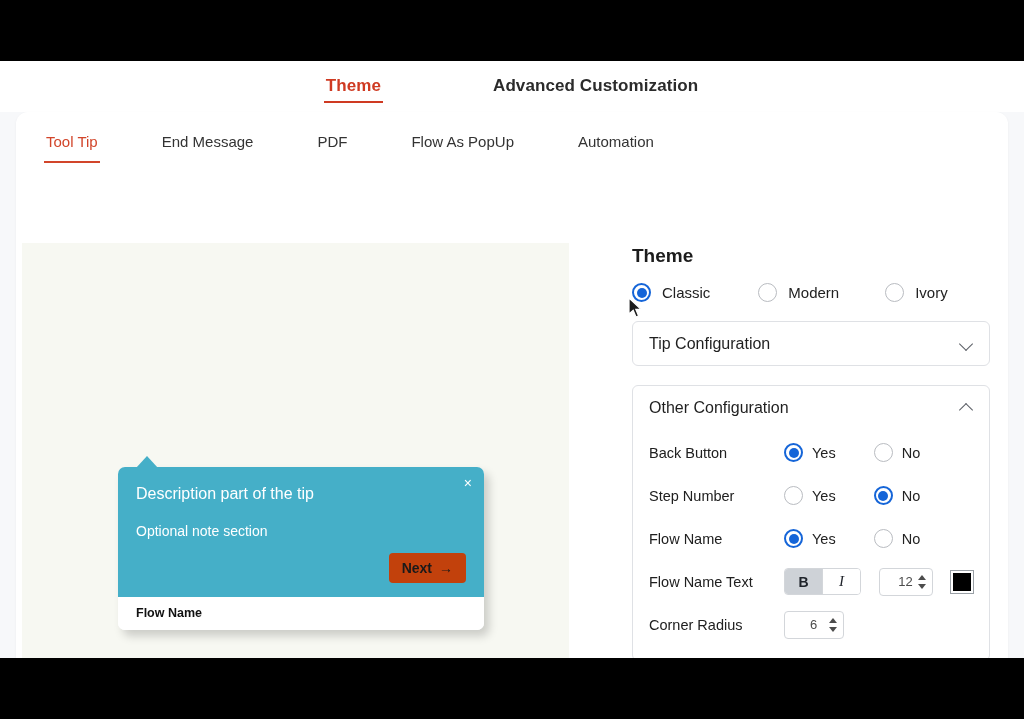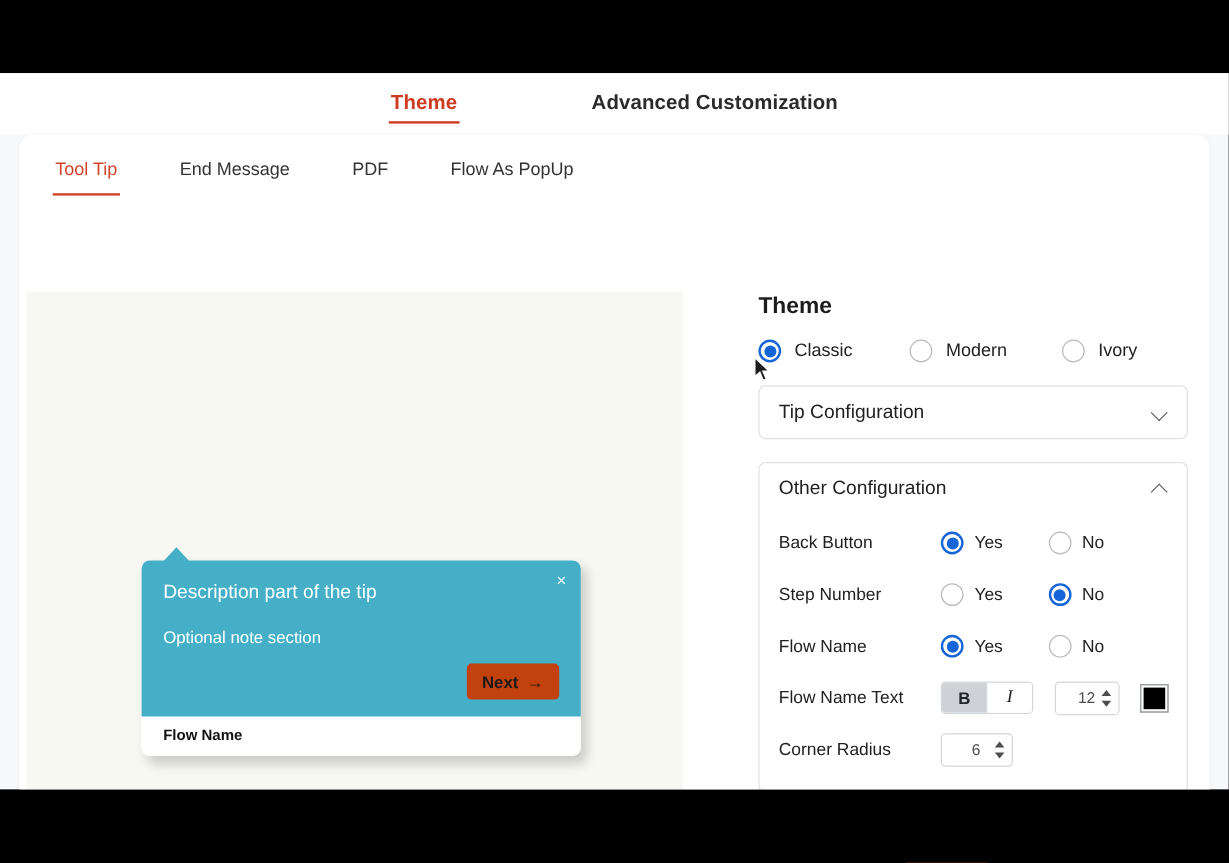--- a/index.html
+++ b/index.html
@@ -41,21 +41,21 @@
   .card {
     position: absolute; left: 16px; top: 51px; width: 992px; height: 573px;
     background: #ffffff;
     border-radius: 12px 12px 0 0;
     box-shadow: 0 1px 3px rgba(0,0,0,.05);
     overflow: hidden;
   }
 
   .sub-tabs {
     position: absolute; left: 0; top: 0; width: 992px; height: 62px;
-    display: flex; align-items: center; padding-left: 30px; gap: 4px;
+    display: flex; align-items: center; padding-left: 30px; gap: 16px;
   }
   .sub-tab {
     font-size: 15px; color: #333; cursor: pointer; position: relative;
     padding: 10px 0 13px 0; margin-right: 48px; white-space: nowrap;
   }
   .sub-tab.active { color: #d2452a; }
   .sub-tab.active:after {
     content: ""; position: absolute; left: -2px; right: -2px; bottom: 0;
     height: 2px; background: #d2452a;
   }
@@ -199,20 +199,21 @@
       <div class="top-tab">Advanced Customization</div>
     </div>
 
     <div class="card">
 
       <div class="sub-tabs">
         <div class="sub-tab active">Tool Tip</div>
         <div class="sub-tab">End Message</div>
         <div class="sub-tab">PDF</div>
         <div class="sub-tab">Flow As PopUp</div>
+        <div class="sub-tab">Automation</div>
       </div>
 
       <div class="preview">
         <div class="tooltip-wrap">
           <div class="tooltip">
             <div class="tt-arrow"></div>
             <div class="tt-body">
               <span class="tt-close">×</span>
               <div class="tt-desc">Description part of the tip</div>
               <div class="tt-note">Optional note section</div>

